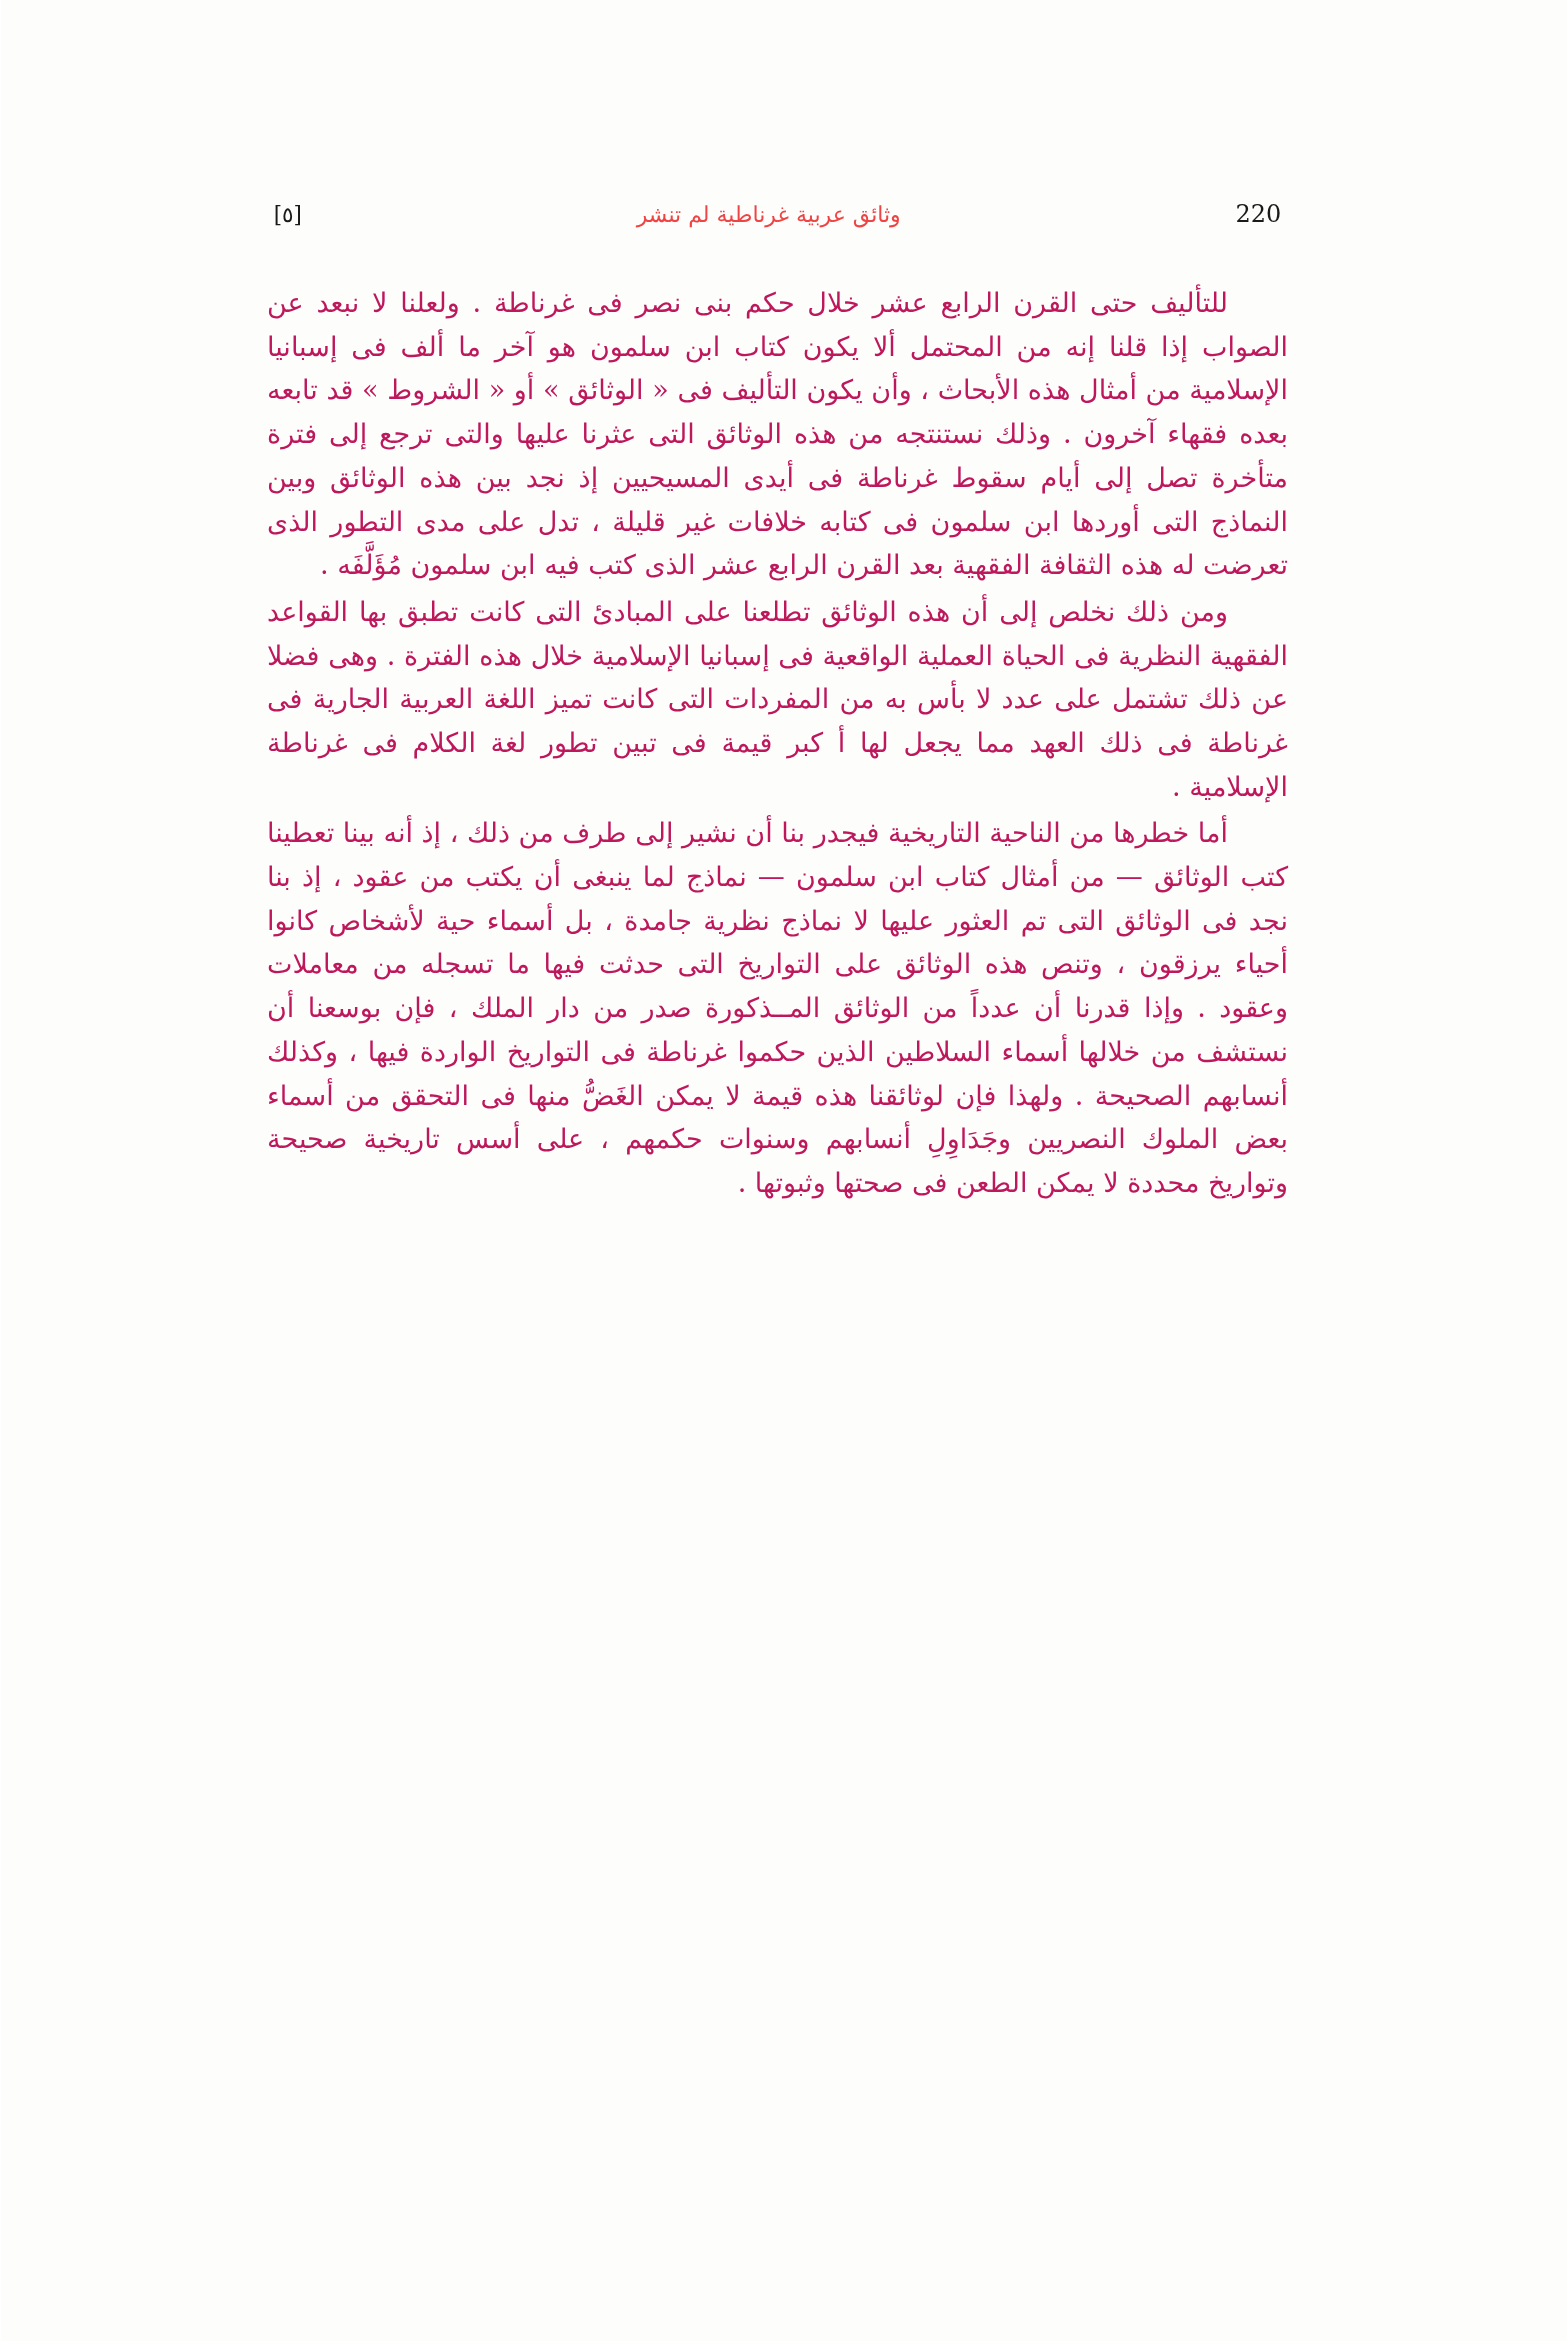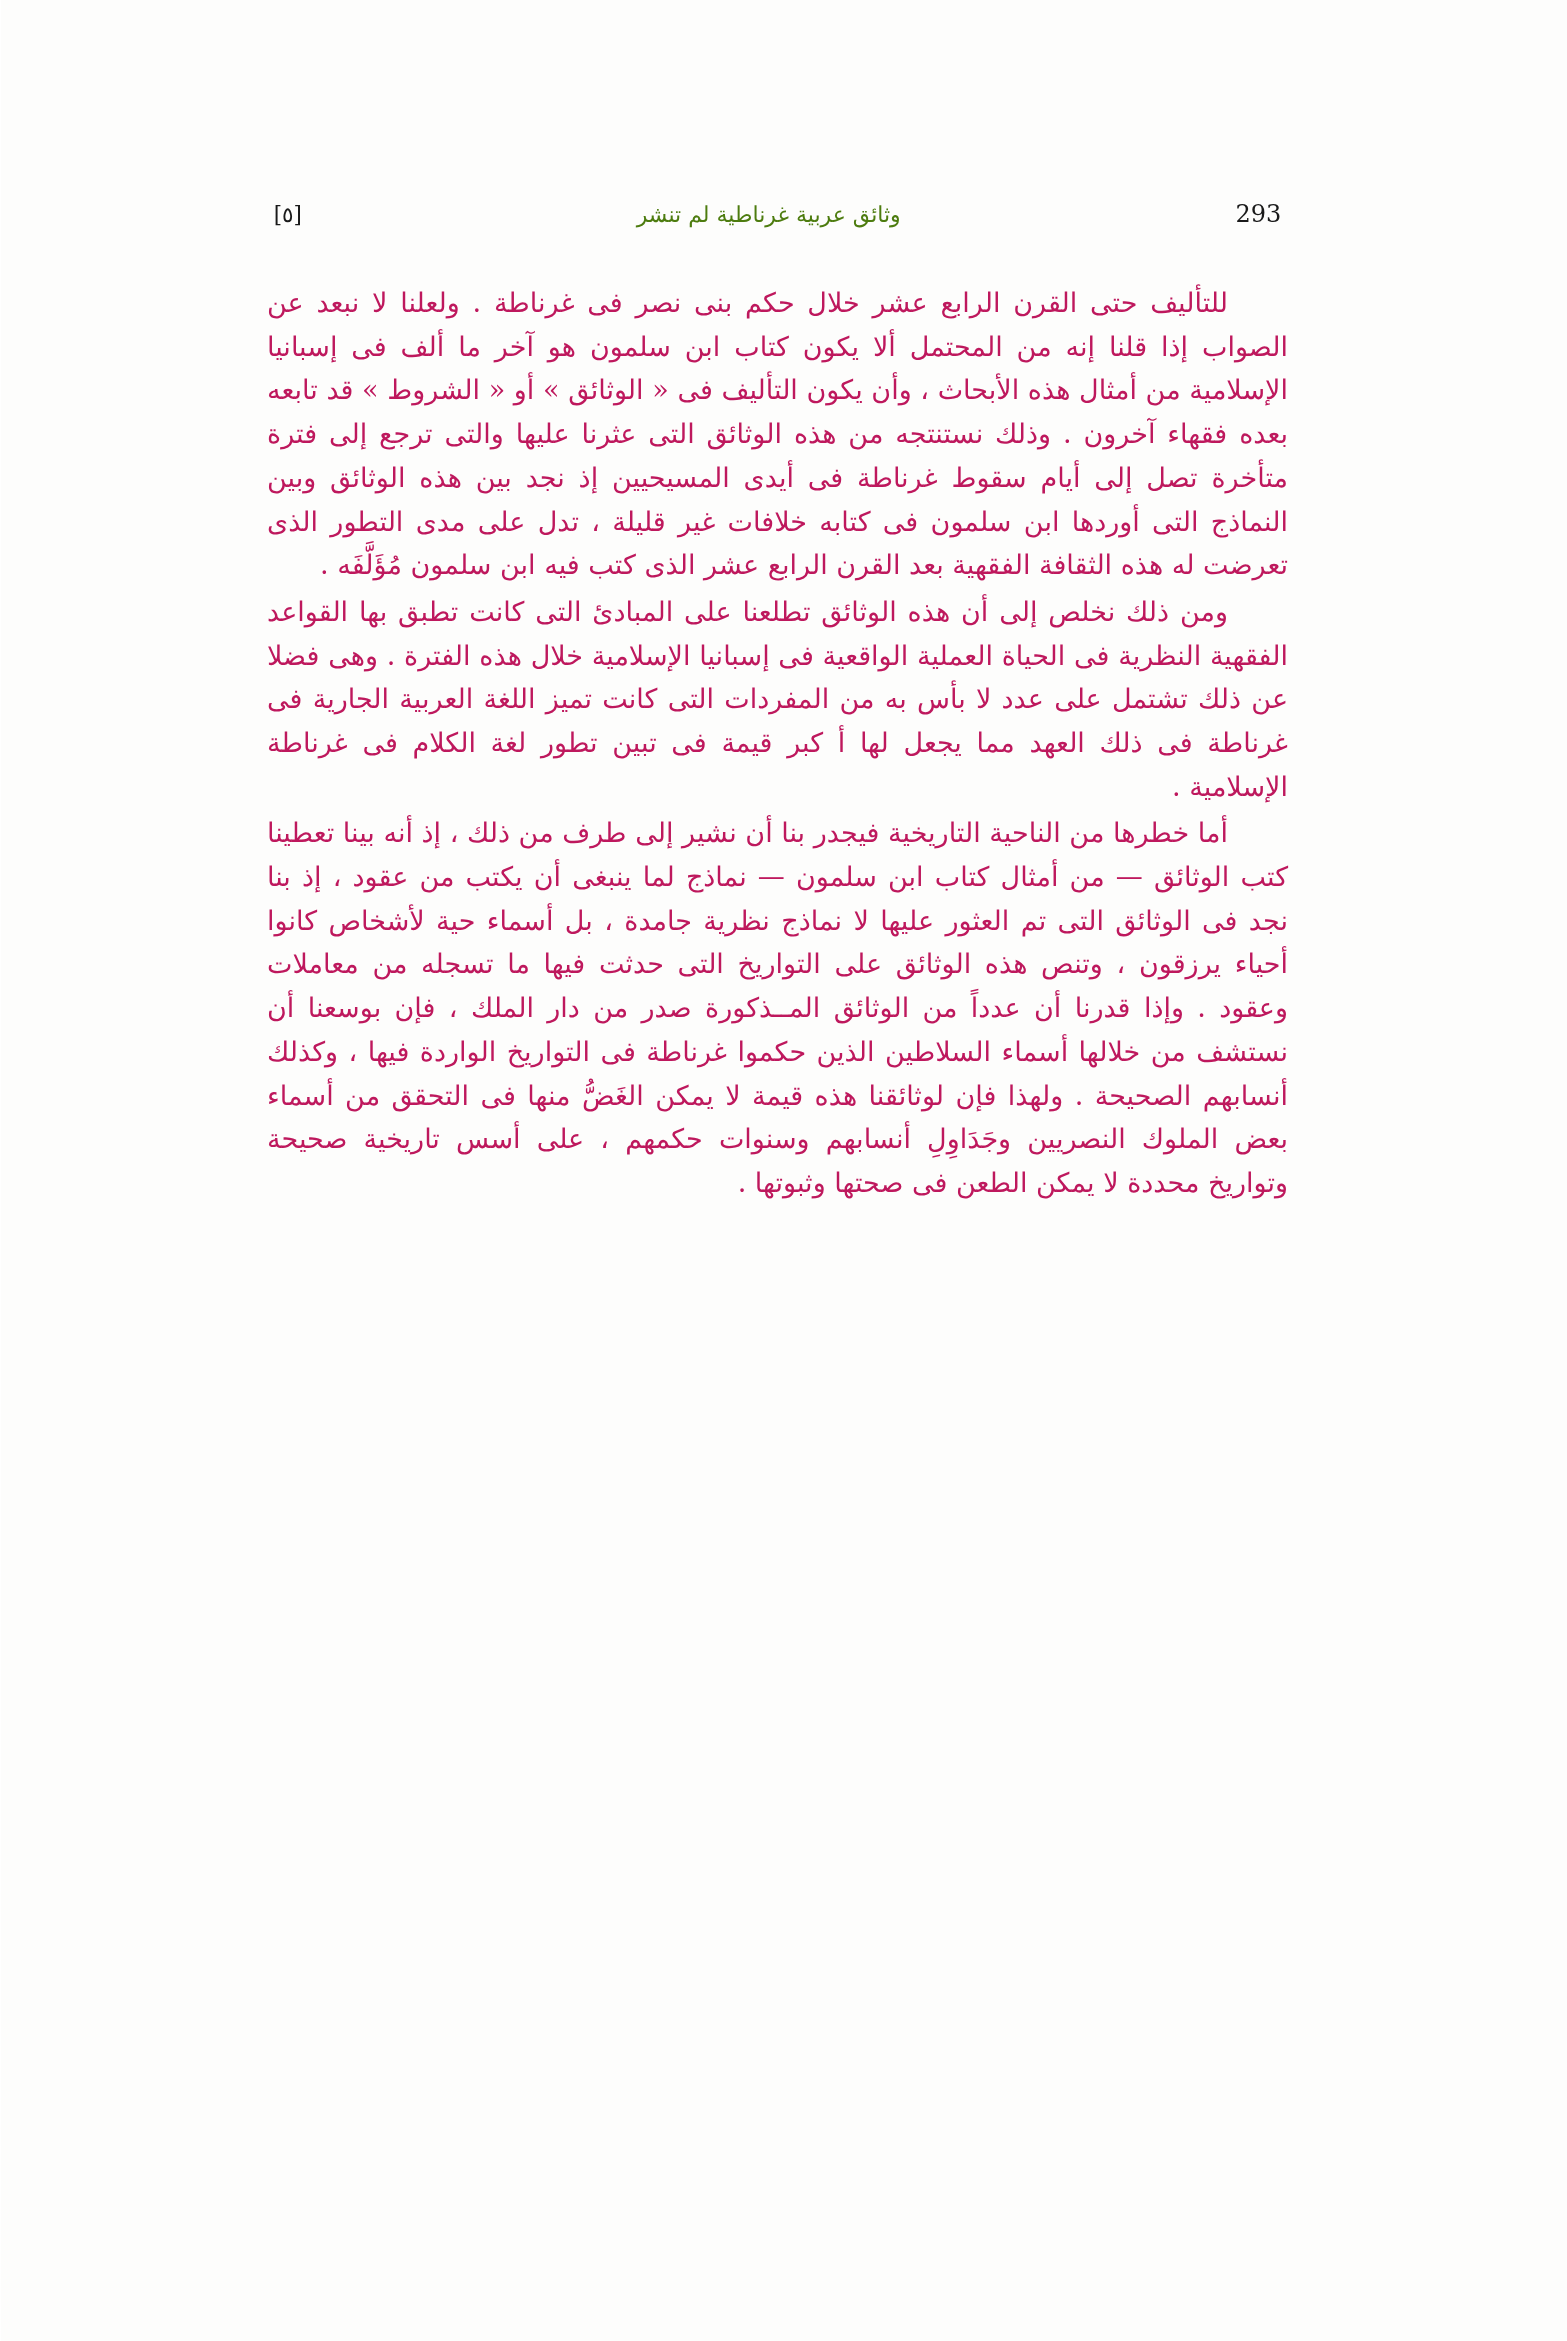--- a/index.html
+++ b/index.html
@@ -42,21 +42,21 @@
     padding: 0 6.7px;
   }
   .header-page-number {
     font-size: 24px;
     font-family: "DejaVu Serif", serif;
     color: #1a1a1a;
     white-space: nowrap;
   }
   .header-title {
     font-size: 22px;
-    color: #4d7c0f;
+    color: #ef4444;
     white-space: nowrap;
     flex: 0 1 auto;
     text-align: center;
   }
   .header-signature {
     font-size: 21.4px;
     color: #1a1a1a;
     white-space: nowrap;
     font-family: "DejaVu Serif", serif;
   }
@@ -84,21 +84,21 @@
   }
 </style>
 </head>
 <body>
 
 <div class="page">
 
   <div class="content">
 
     <div class="header-row">
-      <span class="header-page-number">293</span>
+      <span class="header-page-number">220</span>
       <span class="header-title">وثائق عربية غرناطية لم تنشر</span>
       <span class="header-signature">[٥]</span>
     </div>
 
     <div class="body-text">
       <p class="para">للتأليف حتى القرن الرابع عشر خلال حكم بنى نصر فى غرناطة . ولعلنا لا نبعد عن الصواب إذا قلنا إنه من المحتمل ألا يكون كتاب ابن سلمون هو آخر ما ألف فى إسبانيا الإسلامية من أمثال هذه الأبحاث ، وأن يكون التأليف فى « الوثائق » أو « الشروط » قد تابعه بعده فقهاء آخرون . وذلك نستنتجه من هذه الوثائق التى عثرنا عليها والتى ترجع إلى فترة متأخرة تصل إلى أيام سقوط غرناطة فى أيدى المسيحيين إذ نجد بين هذه الوثائق وبين النماذج التى أوردها ابن سلمون فى كتابه خلافات غير قليلة ، تدل على مدى التطور الذى تعرضت له هذه الثقافة الفقهية بعد القرن الرابع عشر الذى كتب فيه ابن سلمون مُؤَلَّفَه .</p>
       <p class="para">ومن ذلك نخلص إلى أن هذه الوثائق تطلعنا على المبادئ التى كانت تطبق بها القواعد الفقهية النظرية فى الحياة العملية الواقعية فى إسبانيا الإسلامية خلال هذه الفترة . وهى فضلا عن ذلك تشتمل على عدد لا بأس به من المفردات التى كانت تميز اللغة العربية الجارية فى غرناطة فى ذلك العهد مما يجعل لها أ كبر قيمة فى تبين تطور لغة الكلام فى غرناطة الإسلامية .</p>
       <p class="para">أما خطرها من الناحية التاريخية فيجدر بنا أن نشير إلى طرف من ذلك ، إذ أنه بينا تعطينا كتب الوثائق — من أمثال كتاب ابن سلمون — نماذج لما ينبغى أن يكتب من عقود ، إذ بنا نجد فى الوثائق التى تم العثور عليها لا نماذج نظرية جامدة ، بل أسماء حية لأشخاص كانوا أحياء يرزقون ، وتنص هذه الوثائق على التواريخ التى حدثت فيها ما تسجله من معاملات وعقود . وإذا قدرنا أن عدداً من الوثائق المــذكورة صدر من دار الملك ، فإن بوسعنا أن نستشف من خلالها أسماء السلاطين الذين حكموا غرناطة فى التواريخ الواردة فيها ، وكذلك أنسابهم الصحيحة . ولهذا فإن لوثائقنا هذه قيمة لا يمكن الغَضُّ منها فى التحقق من أسماء بعض الملوك النصريين وجَدَاوِلِ أنسابهم وسنوات حكمهم ، على أسس تاريخية صحيحة وتواريخ محددة لا يمكن الطعن فى صحتها وثبوتها .</p>
     </div>
 

